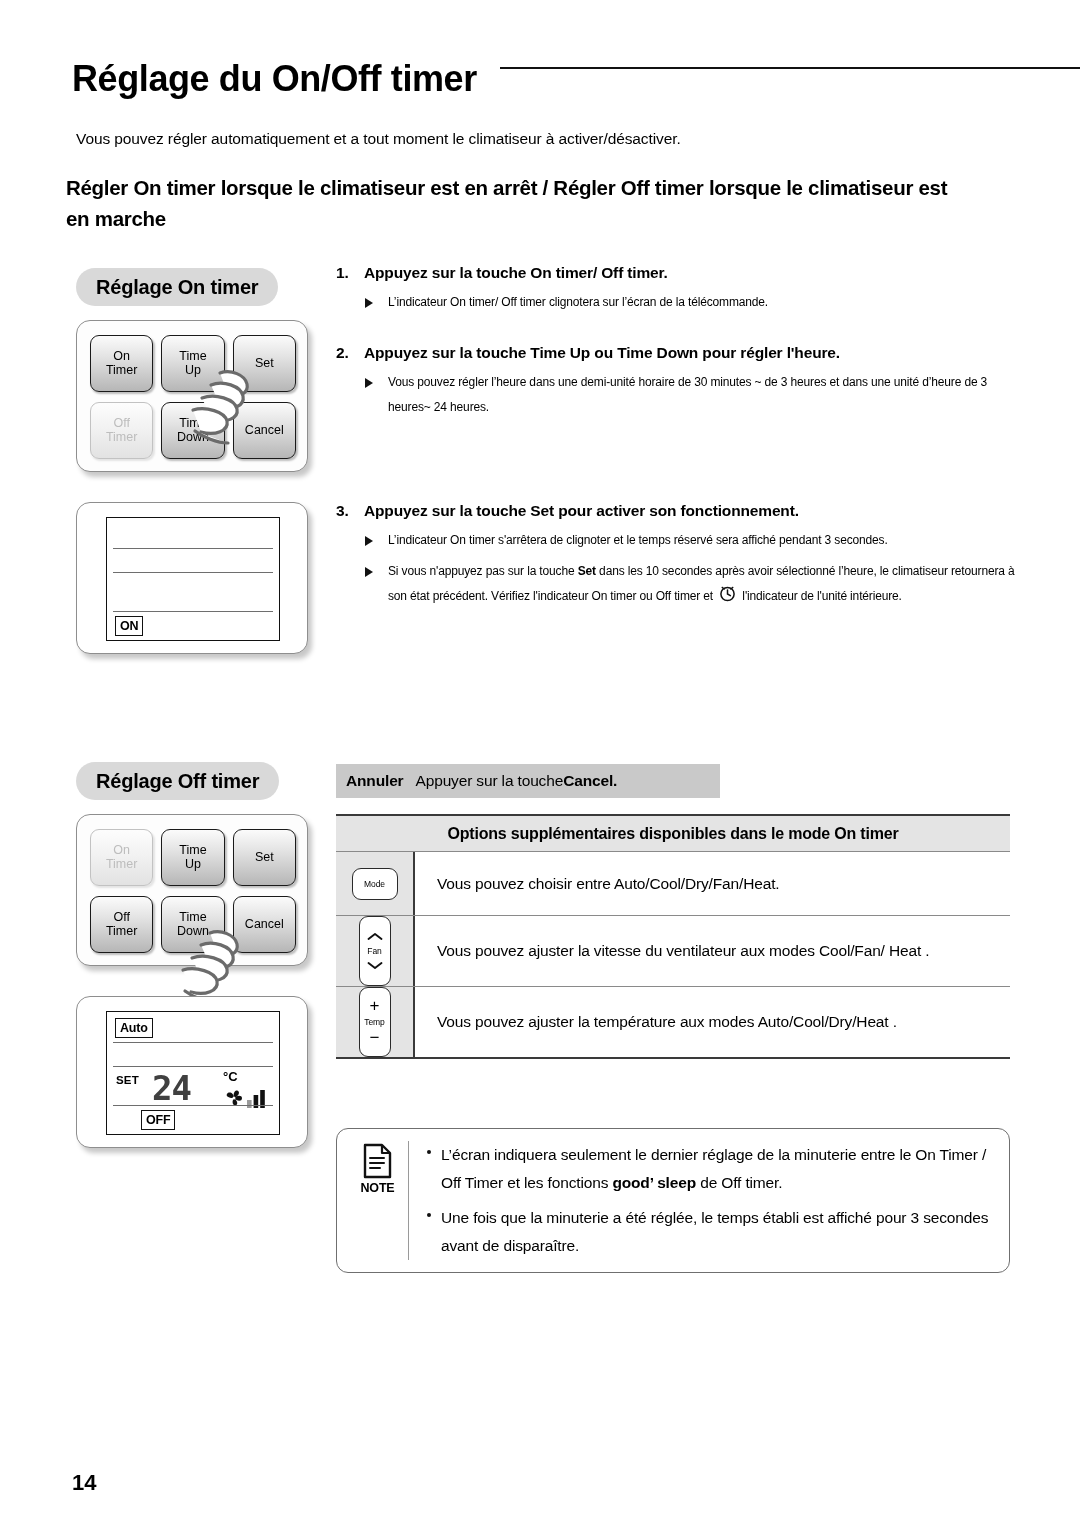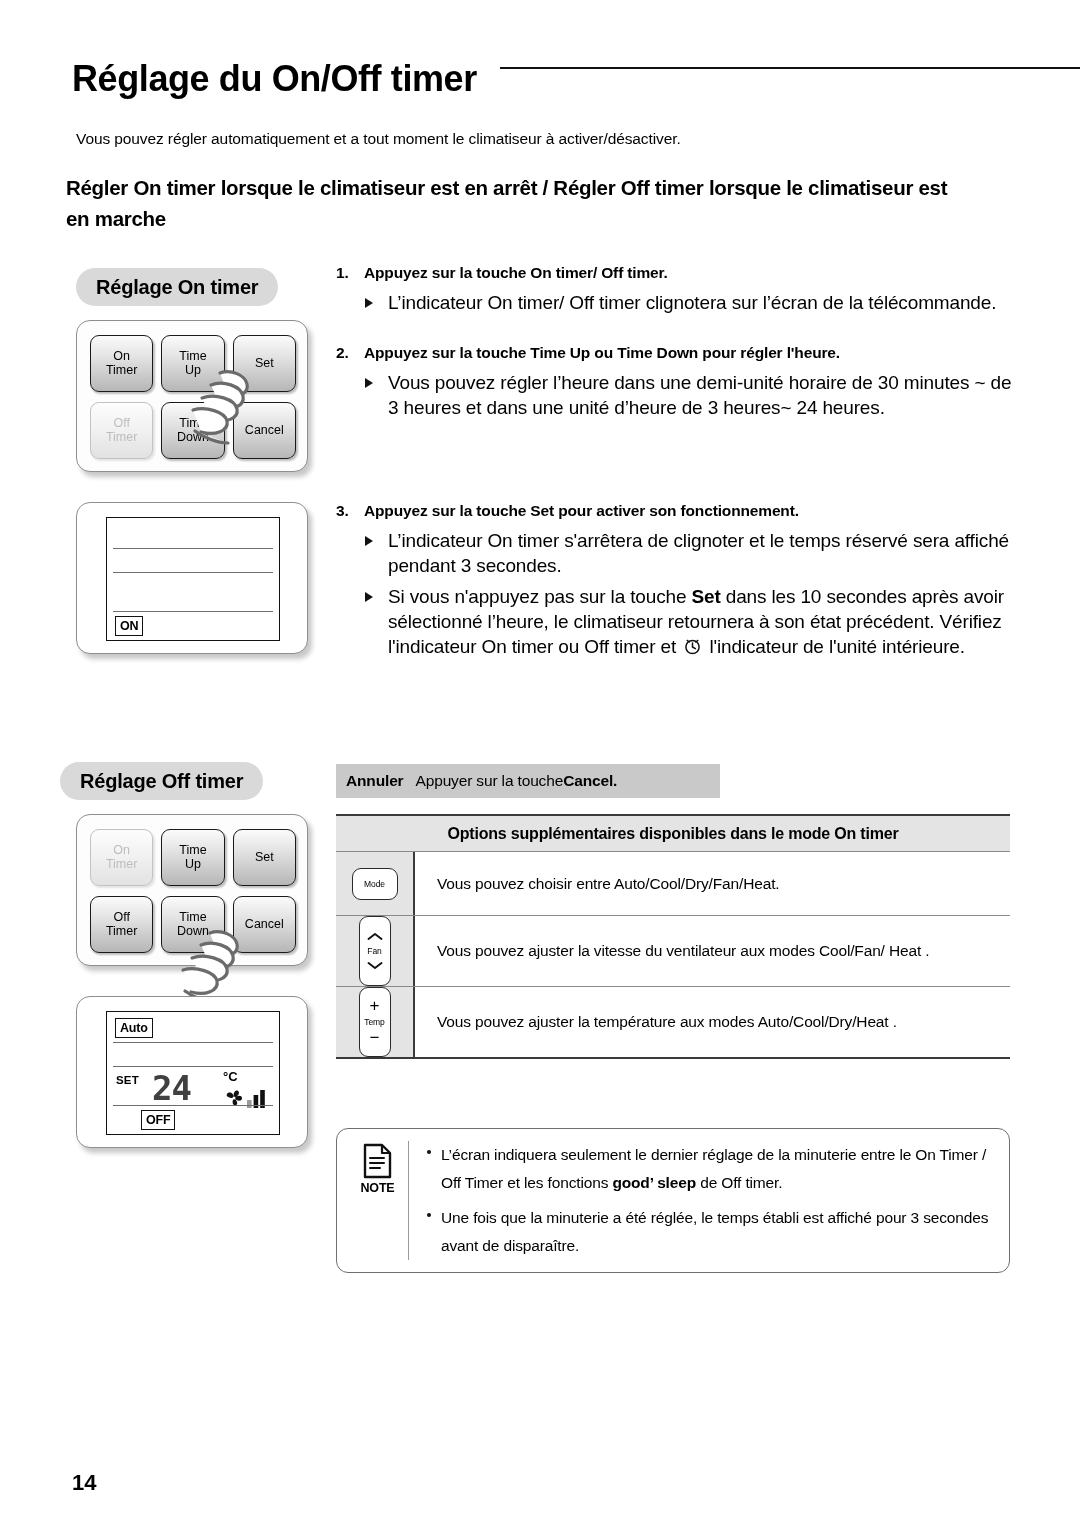--- a/index.html
+++ b/index.html
@@ -63,21 +63,21 @@
     border-radius: 20px;
     font-size: 20px;
     font-weight: bold;
     letter-spacing: -0.2px;
     display: flex;
     align-items: center;
     padding: 0 20px;
     height: 38px;
   }
   #pill-on  { left: 76px; top: 268px; }
-  #pill-off { left: 60px; top: 762px; }
+  #pill-off { left: 76px; top: 762px; }
 
   
   .remote {
     position: absolute;
     width: 232px; height: 152px;
     background: #fdfdfd;
     border: 1.6px solid #8e8e8e;
     border-radius: 14px;
     box-shadow: 4px 5px 5px rgba(0,0,0,0.22);
   }
@@ -190,21 +190,21 @@
     padding-left: 28px;
   }
   .step-num {
     position: absolute;
     left: 0; top: 0;
     font-weight: bold;
   }
   .bullet-item {
     position: relative;
     padding-left: 52px;
-    font-size: 19px;
+    font-size: 12px;
     line-height: 25px;
     letter-spacing: -0.15px;
     margin-top: 6px;
   }
   .tri {
     position: absolute;
     left: 29px; top: 8px;
     width: 0; height: 0;
     border-left: 8px solid #111111;
     border-top: 5.5px solid transparent;

